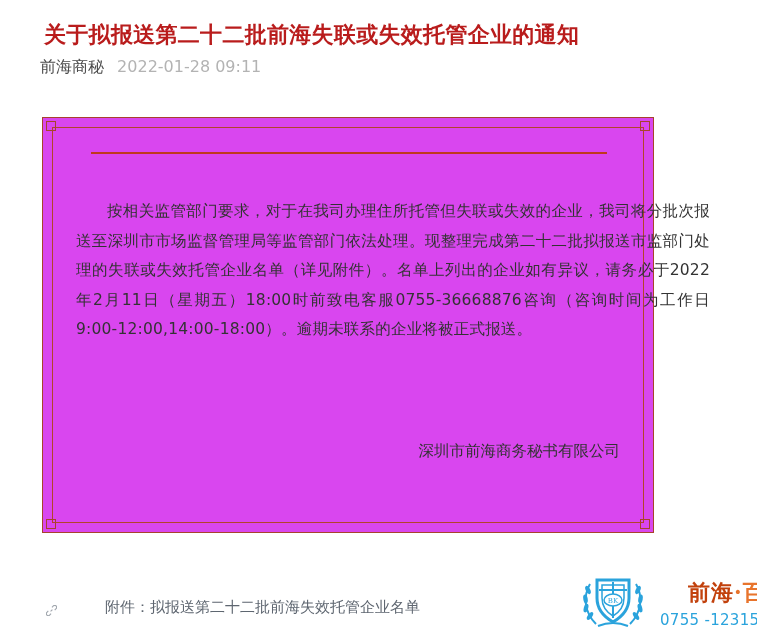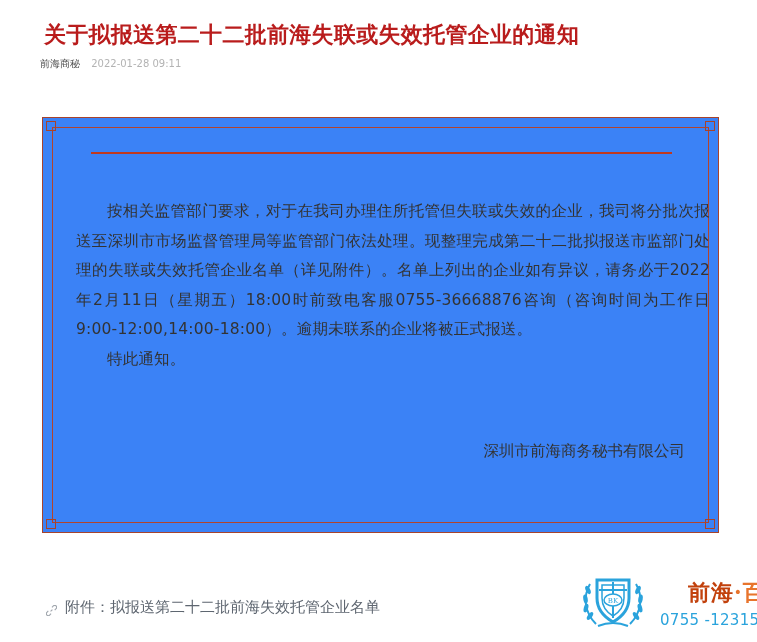--- a/index.html
+++ b/index.html
@@ -23,42 +23,42 @@
     font-size: 22px;
     font-weight: bold;
     color: #b91c1c;
     letter-spacing: 0.3px;
     white-space: nowrap;
   }
   .meta {
     position: absolute;
     left: 40px;
     top: 57px;
-    font-size: 10px;
+    font-size: 16px;
     white-space: nowrap;
   }
   .meta .source {
     color: #576b95;
     color: #4a4a4a;
   }
   .meta .date {
     color: #b3b3b3;
     margin-left: 8px;
   }
 
   
   .notice-box {
     position: absolute;
     left: 42px;
     top: 117px;
-    width: 677px;
+    width: 612px;
     height: 416px;
     box-sizing: border-box;
     border: 1px solid #a7432c;
-    background: #3b82f6;
+    background: #d946ef;
   }
   .notice-inner {
     position: absolute;
     left: 9px;
     top: 9px;
     right: 9px;
     bottom: 9px;
     border: 1px solid #b3442b;
   }
   .corner-sq {
@@ -113,20 +113,21 @@
   
   .attachment {
     position: absolute;
     left: 46px;
     top: 598px;
     font-size: 15px;
     color: #5e6670;
     white-space: nowrap;
     display: flex;
     align-items: center;
+    gap: 40px;
   }
   .attachment .link-icon {
     width: 11px;
     height: 11px;
     margin-right: 8px;
     display: inline-block;
   }
 
   
   .watermark {
@@ -175,21 +176,20 @@
   <span class="source">前海商秘</span>
   <span class="date">2022-01-28 09:11</span>
 </div>
 
 <div class="notice-box">
   <div class="notice-inner">
     <div class="red-rule"></div>
 
     <div class="body-text">
       <p>按相关监管部门要求，对于在我司办理住所托管但失联或失效的企业，我司将分批次报送至深圳市市场监督管理局等监管部门依法处理。现整理完成第二十二批拟报送市监部门处理的失联或失效托管企业名单（详见附件）。名单上列出的企业如有异议，请务必于2022年2月11日（星期五）18:00时前致电客服0755-36668876咨询（咨询时间为工作日9:00-12:00,14:00-18:00）。逾期未联系的企业将被正式报送。</p>
-      <p class="closing">特此通知。</p>
     </div>
 
     <div class="signature">
       <div>深圳市前海商务秘书有限公司</div>
     </div>
   </div>
   <div class="corner-sq tl"></div>
   <div class="corner-sq tr"></div>
   <div class="corner-sq bl"></div>
   <div class="corner-sq br"></div>

